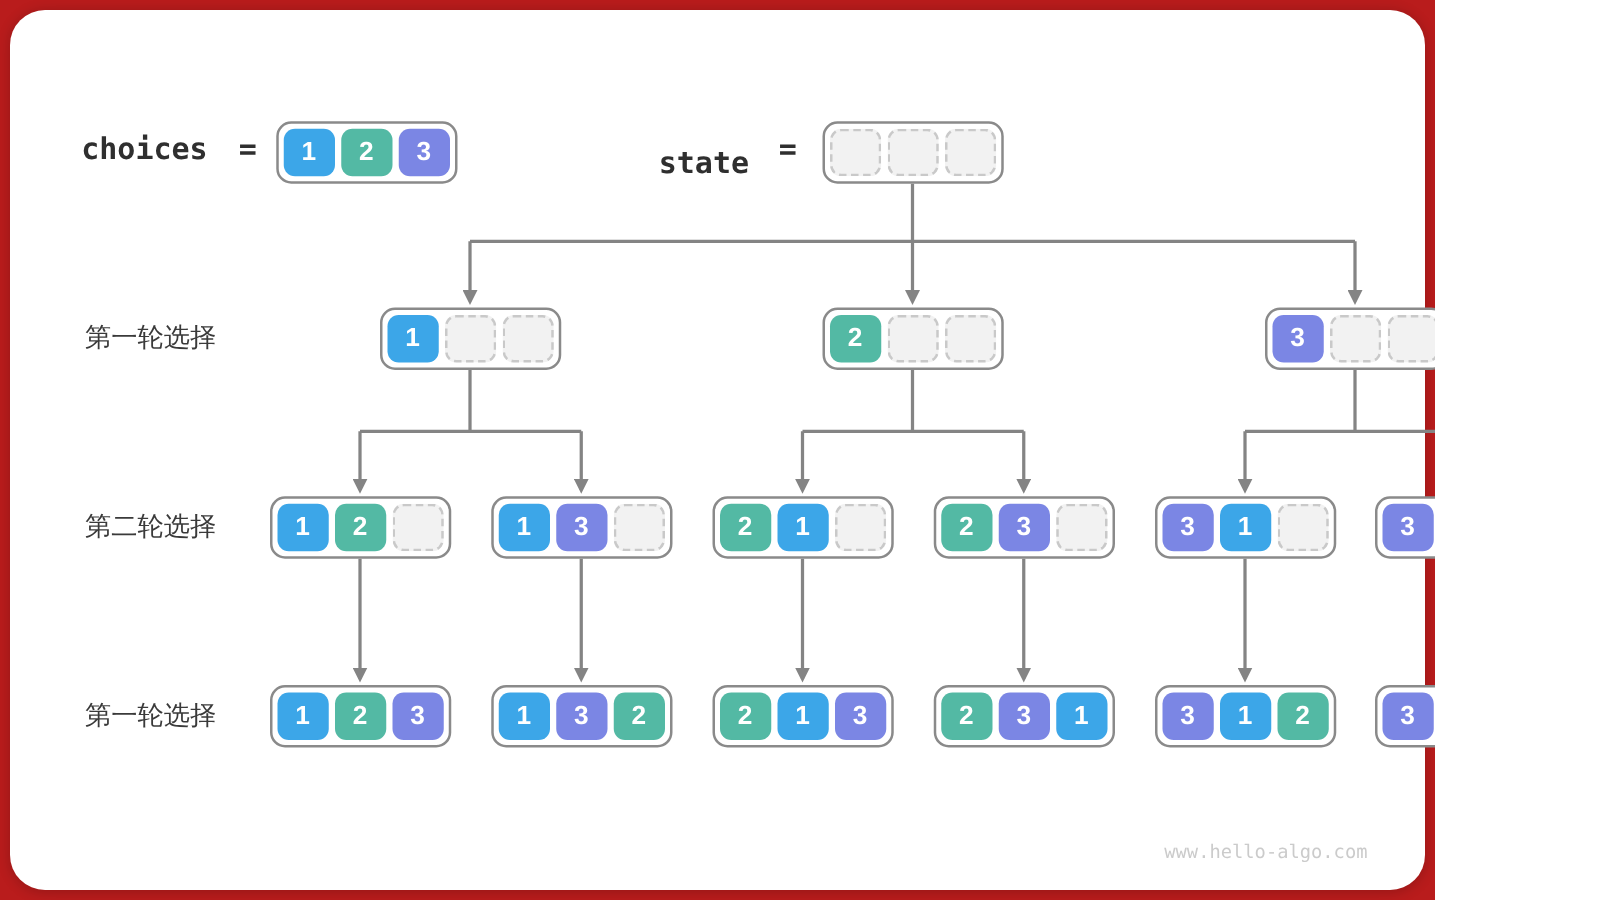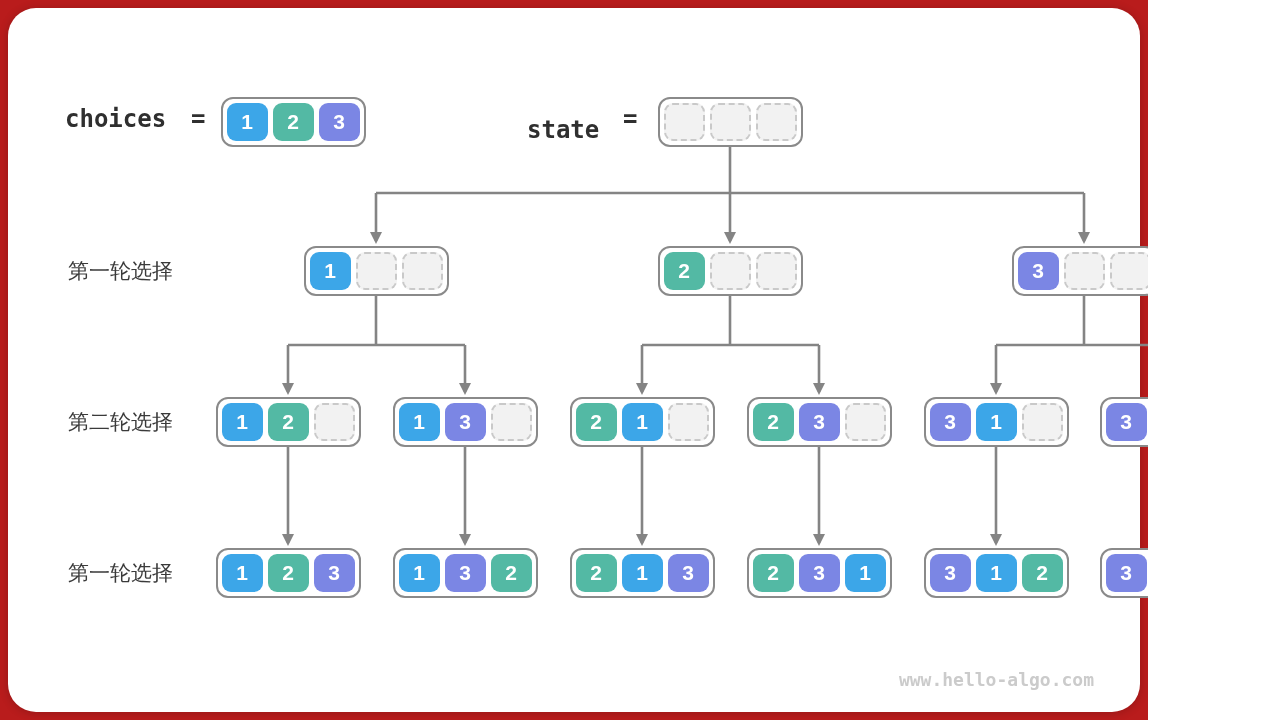--- a/index.html
+++ b/index.html
@@ -12,21 +12,21 @@
       font-weight:bold;font-size:24px;color:#2f2f2f;line-height:28px;white-space:pre;}
   .row-label{position:absolute;left:60px;font-size:21px;color:#3a3a3a;line-height:28px;
       font-family:"Liberation Sans","DejaVu Sans",sans-serif;}
   .rl0{top:249px}.rl1{top:400px}.rl2{top:551px}
   .abox{position:absolute;box-sizing:border-box;width:145px;height:50px;background:#ffffff;
         border:2px solid #8a8a8a;border-radius:12px;display:flex;gap:5px;padding:4px;}
   .cell{box-sizing:border-box;width:41px;height:38px;border-radius:9px;display:flex;
         align-items:center;justify-content:center;font-size:21px;font-weight:bold;color:#ffffff;}
   .cell.empty{background:#f2f2f2;border:2px dashed #c9c9c9;}
   .watermark{position:absolute;right:46px;bottom:22px;font-family:"DejaVu Sans Mono","Liberation Mono",monospace;
-        font-size:18px;color:#cbcbcb;font-weight:bold;}
+        font-size:15px;color:#cbcbcb;}
 </style>
 </head>
 <body>
 
 <div class="canvas">
   <div class="card" id="card">
 
     <svg class="connectors" id="connectors" viewBox="0 0 1280 720">
       <defs>
         <marker id="arrow" viewBox="0 0 12 12" markerWidth="12" markerHeight="12" refX="9" refY="6" orient="auto" markerUnits="userSpaceOnUse">

